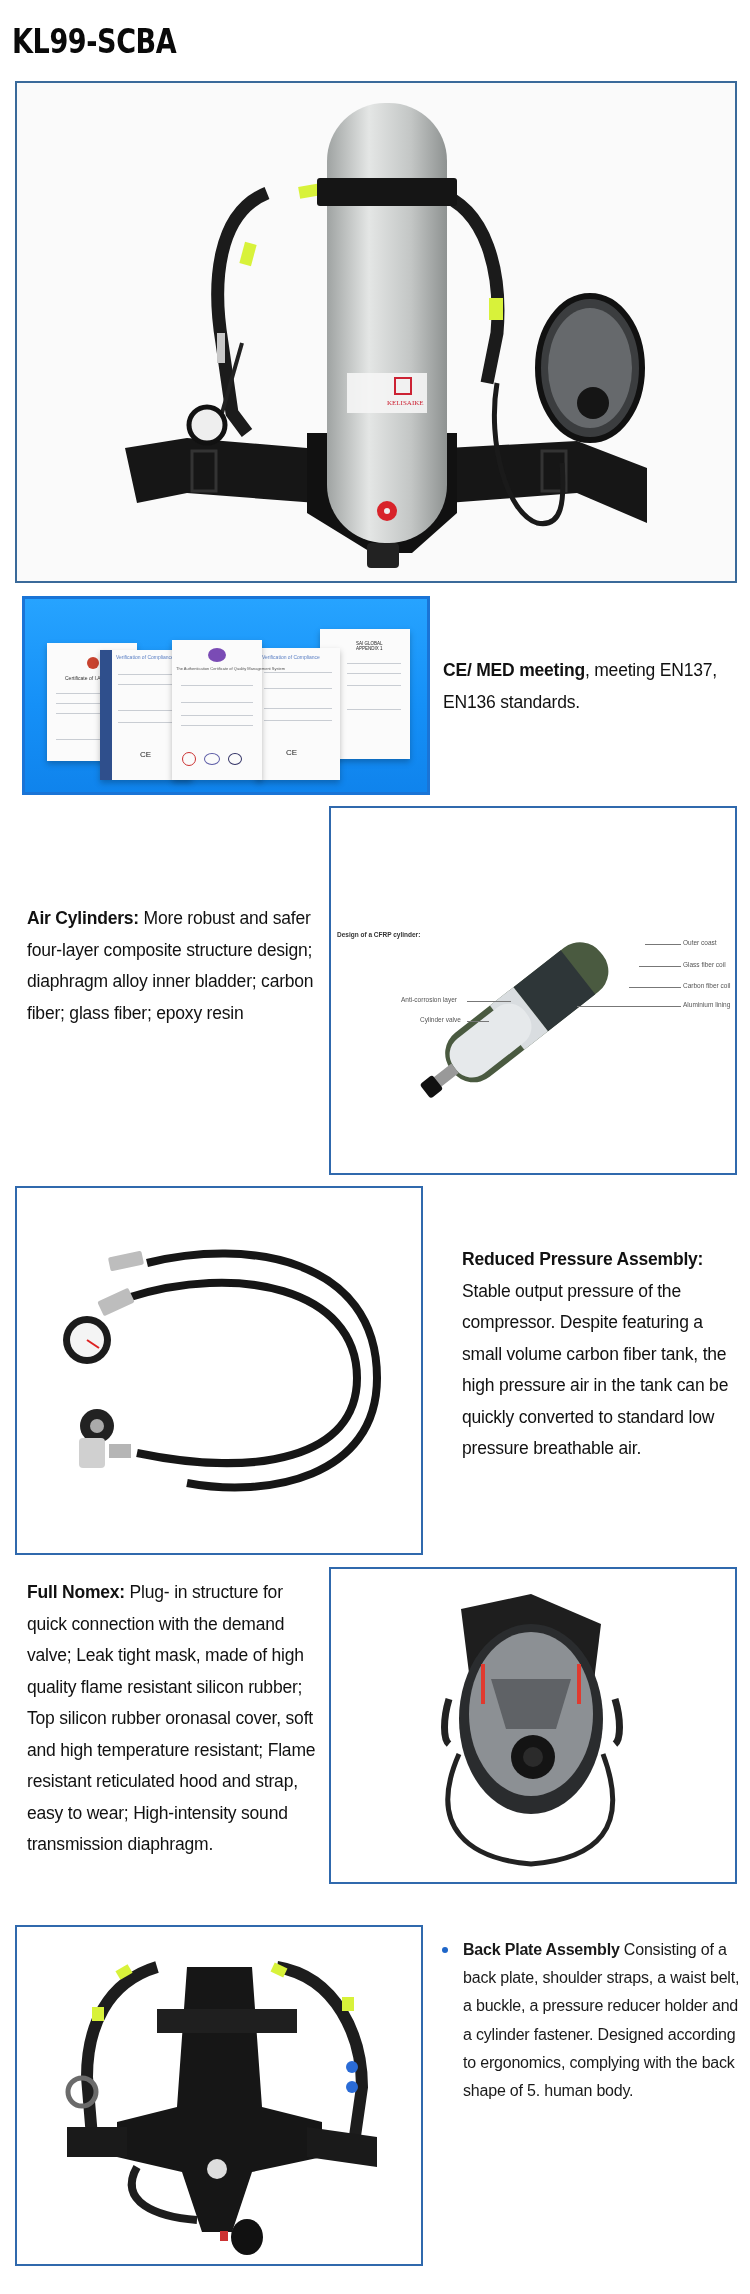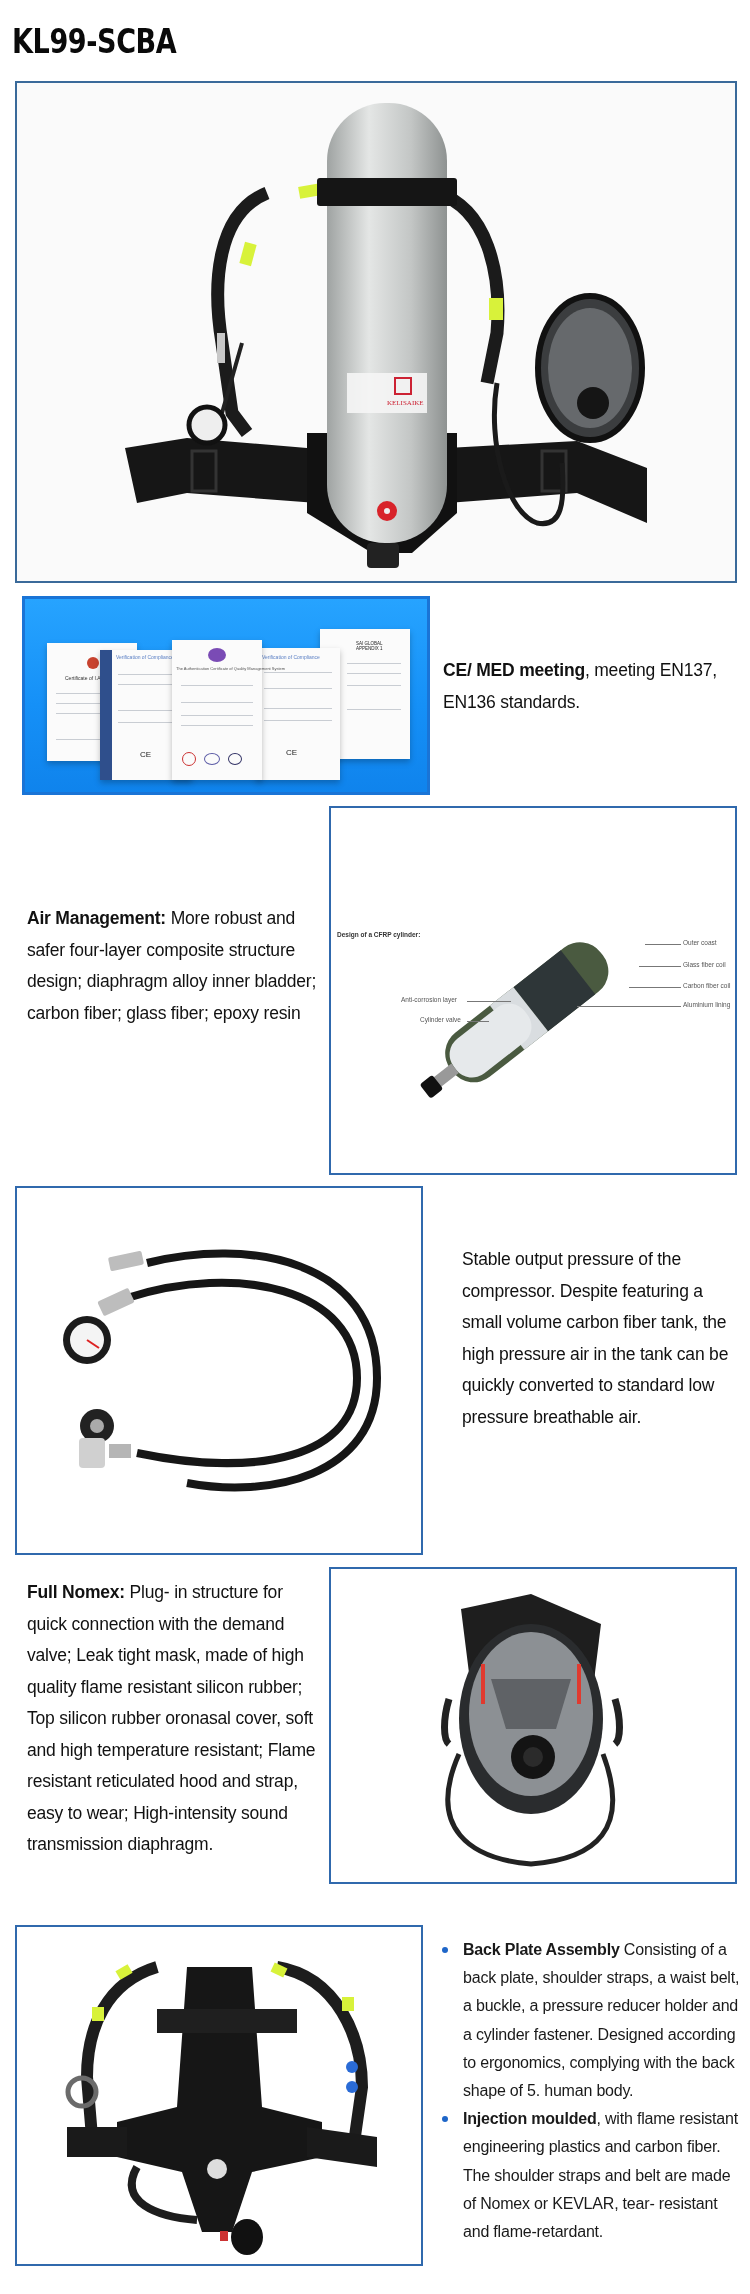--- a/index.html
+++ b/index.html
@@ -138,21 +138,21 @@
       <div class="line" style="top:56px;left:30%"></div>
       <div class="line" style="top:80px;left:30%"></div>
   </div>
   <div class="edge"></div>
 </div>
 <div class="txt" style="left:443px;top:655px;width:300px;">
   <b>CE/ MED meeting</b><span>, meeting EN137, EN136 standards.</span>
 </div>
 
 <div class="txt" style="left:27px;top:903px;width:292px;">
-  <b>Air Management:</b><span> More robust and safer four-layer composite structure design; diaphragm alloy inner bladder; carbon fiber; glass fiber; epoxy resin</span>
+  <b>Air Cylinders:</b><span> More robust and safer four-layer composite structure design; diaphragm alloy inner bladder; carbon fiber; glass fiber; epoxy resin</span>
 </div>
 <div class="frame" id="cyl">
   <div class="diag-title">Design of a CFRP cylinder:</div>
   <svg width="404" height="365" viewBox="0 0 404 365" style="position:absolute;left:0;top:0;">
     <g transform="rotate(-38 190 205)">
       <rect x="100" y="180" width="190" height="56" rx="26" fill="#4a5a40"></rect>
       <rect x="200" y="180" width="60" height="56" fill="#2e3638"></rect>
       <rect x="170" y="180" width="30" height="56" fill="#d9dde0"></rect>
       <rect x="104" y="186" width="90" height="44" rx="20" fill="#e6e9eb"></rect>
       <rect x="80" y="202" width="24" height="12" fill="#999"></rect>
@@ -182,21 +182,21 @@
     <circle cx="70" cy="152" r="24" fill="#1b1b1b"></circle>
     <circle cx="70" cy="152" r="17" fill="#f4f4f4"></circle>
     <path d="M70 152 L82 160" stroke="#d22" stroke-width="2"></path>
     <circle cx="80" cy="238" r="17" fill="#222"></circle>
     <circle cx="80" cy="238" r="7" fill="#aaa"></circle>
     <rect x="62" y="250" width="26" height="30" rx="4" fill="#d0d0d0"></rect>
     <rect x="92" y="256" width="22" height="14" fill="#b5b5b5"></rect>
   </svg>
 </div>
 <div class="txt" style="left:462px;top:1244px;width:280px;line-height:31.5px;">
-  <span>Stable output pressure of the compressor. Despite featuring a small volume carbon fiber tank, the high pressure air in the tank can be quickly converted to standard low pressure breathable air.</span>
+  <b style="display:block;">Reduced Pressure Assembly:</b><span>Stable output pressure of the compressor. Despite featuring a small volume carbon fiber tank, the high pressure air in the tank can be quickly converted to standard low pressure breathable air.</span>
 </div>
 
 <div class="txt" style="left:27px;top:1577px;width:300px;">
   <b>Full Nomex:</b><span> Plug- in structure for quick connection with the demand valve; Leak tight mask, made of high quality flame resistant silicon rubber; Top silicon rubber oronasal cover, soft and high temperature resistant; Flame resistant reticulated hood and strap, easy to wear; High-intensity sound transmission diaphragm.</span>
 </div>
 <div class="frame" id="mask">
   <svg width="404" height="313" viewBox="0 0 404 313">
     <path d="M130 40 L200 25 L270 55 L262 120 L140 120 Z" fill="#1e1e1e"></path>
     <path d="M118 130 C112 150 112 170 118 175" stroke="#222" stroke-width="7" fill="none"></path>
     <path d="M284 130 C290 150 290 170 284 175" stroke="#222" stroke-width="7" fill="none"></path>
@@ -230,17 +230,13 @@
     <ellipse cx="230" cy="310" rx="16" ry="18" fill="#111"></ellipse>
     <rect x="203" y="304" width="8" height="10" fill="#c33"></rect>
     <path d="M120 240 C100 275 140 290 180 293" stroke="#1d1d1d" stroke-width="8" fill="none"></path>
   </svg>
 </div>
 <ul class="bullets">
   <li>
     <span class="dot"></span>
     <b>Back Plate Assembly</b><span> Consisting of a back plate, shoulder straps, a waist belt, a buckle, a pressure reducer holder and a cylinder fastener. Designed according to ergonomics, complying with the back shape of 5. human body.</span>
   </li>
-  <li>
-    <span class="dot"></span>
-    <b>Injection moulded</b><span>, with flame resistant engineering plastics and carbon fiber. The shoulder straps and belt are made of Nomex or KEVLAR, tear- resistant and flame-retardant.</span>
-  </li>
 </ul>
 
 </body></html>

